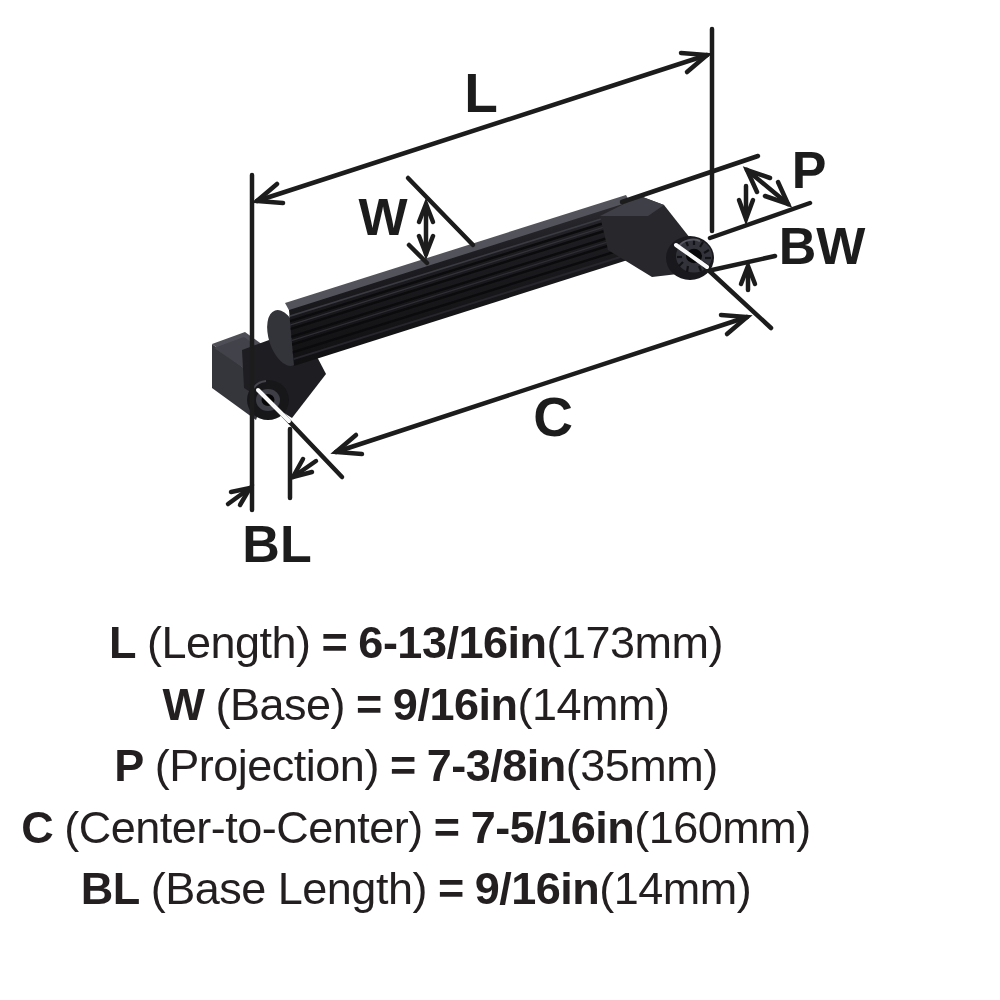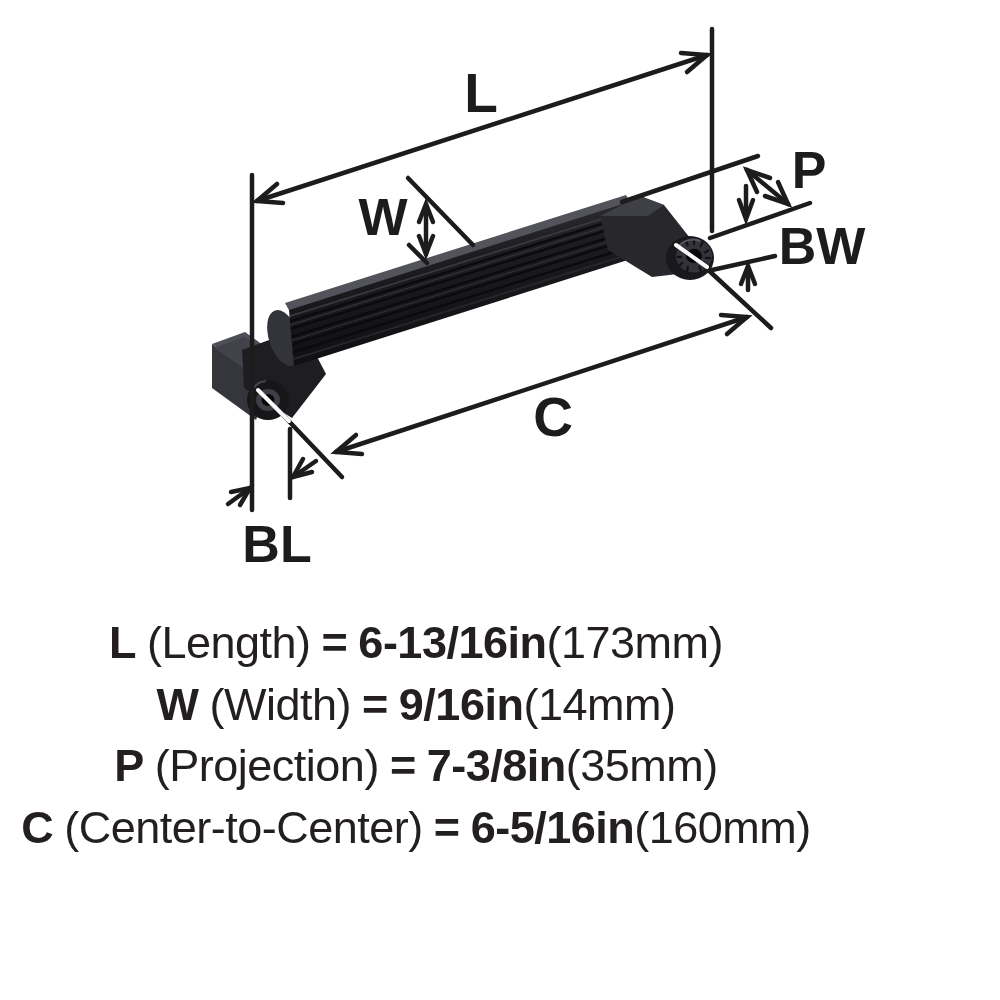--- a/index.html
+++ b/index.html
@@ -176,23 +176,26 @@
     <text class="dim-label" x="822" y="264" font-size="52" text-anchor="middle">BW</text>
     <text class="dim-label" x="553" y="436" font-size="55" text-anchor="middle">C</text>
     <text class="dim-label" x="277" y="562" font-size="52" text-anchor="middle">BL</text>
   </svg>
 
   <div class="specs">
     <div class="spec-line">
       <span class="b code">L</span><span class="r name">(Length)</span><span class="b eq">=</span><span class="b">6-13/16in</span><span class="r">(173mm)</span>
     </div>
     <div class="spec-line">
-      <span class="b code">W</span><span class="r name">(Width)</span><span class="b eq">=</span><span class="b">9/16in</span><span class="r">(14mm)</span>
+      <span class="b code">W</span><span class="r name">(Base)</span><span class="b eq">=</span><span class="b">9/16in</span><span class="r">(14mm)</span>
     </div>
     <div class="spec-line">
       <span class="b code">P</span><span class="r name">(Projection)</span><span class="b eq">=</span><span class="b">7-3/8in</span><span class="r">(35mm)</span>
     </div>
     <div class="spec-line">
-      <span class="b code">C</span><span class="r name">(Center-to-Center)</span><span class="b eq">=</span><span class="b">6-5/16in</span><span class="r">(160mm)</span>
+      <span class="b code">C</span><span class="r name">(Center-to-Center)</span><span class="b eq">=</span><span class="b">7-5/16in</span><span class="r">(160mm)</span>
+    </div>
+    <div class="spec-line">
+      <span class="b code">BL</span><span class="r name">(Base Length)</span><span class="b eq">=</span><span class="b">9/16in</span><span class="r">(14mm)</span>
     </div>
   </div>
 
 </div>
 
 </body></html>

